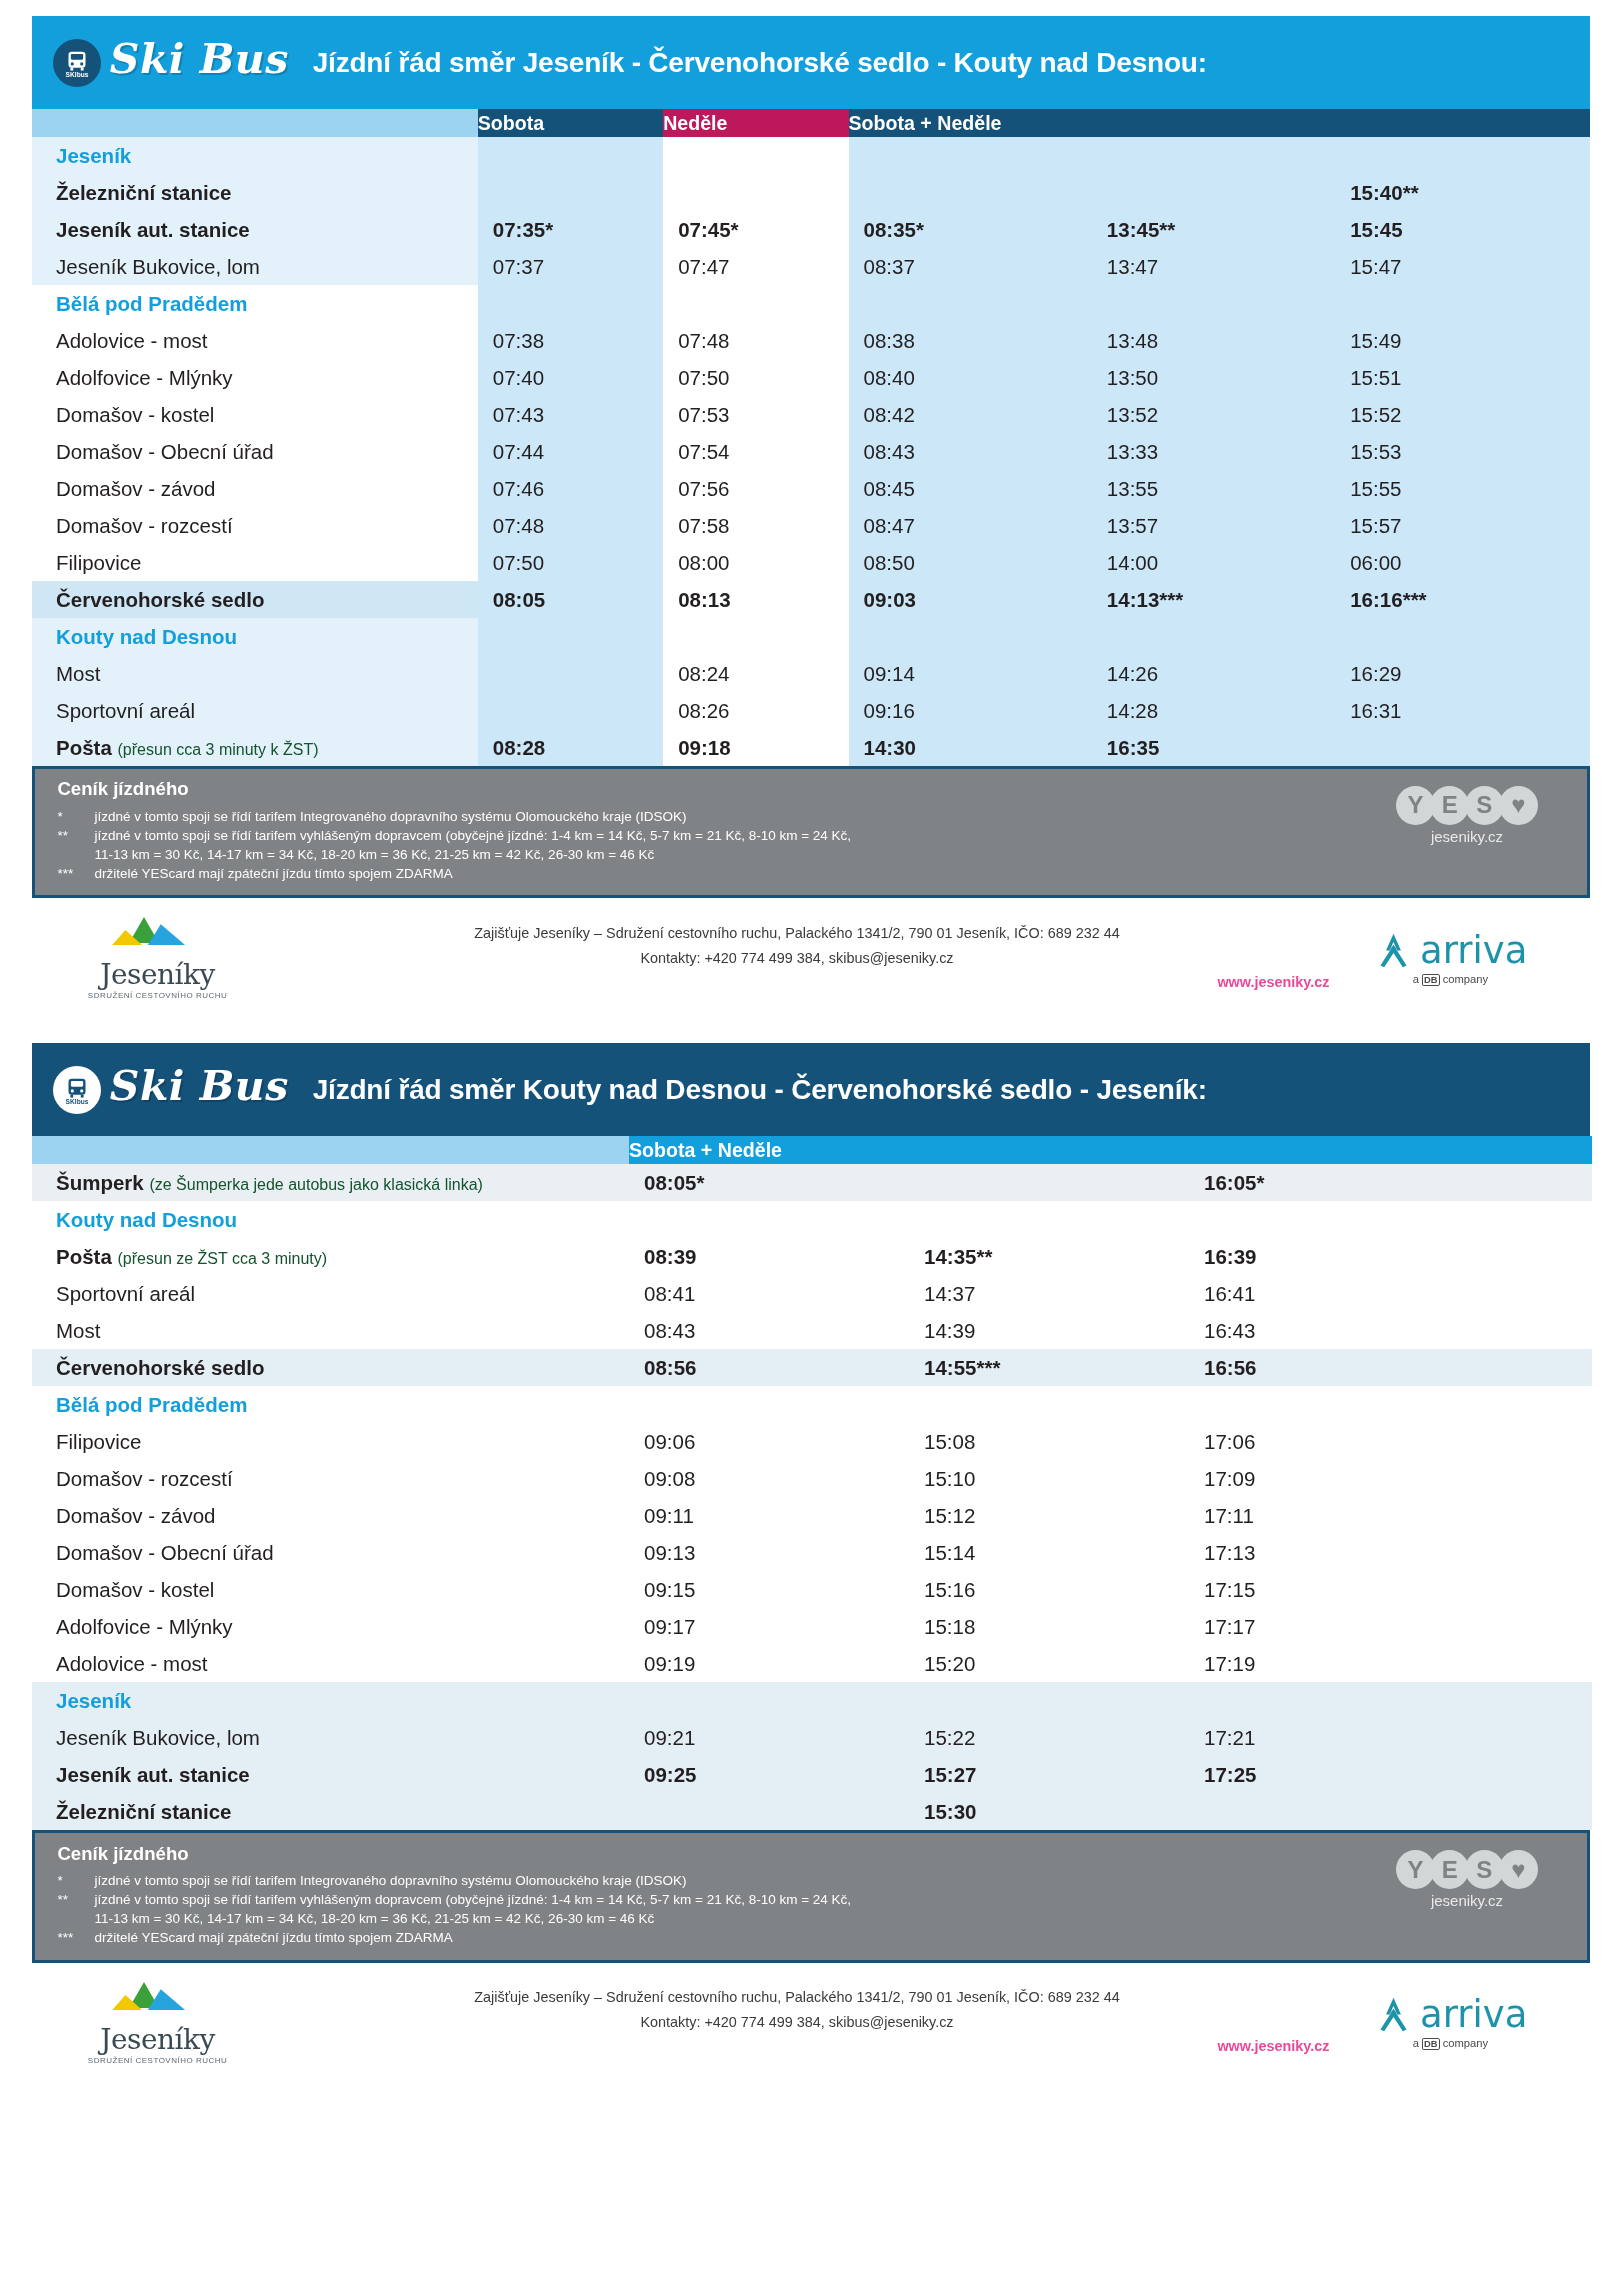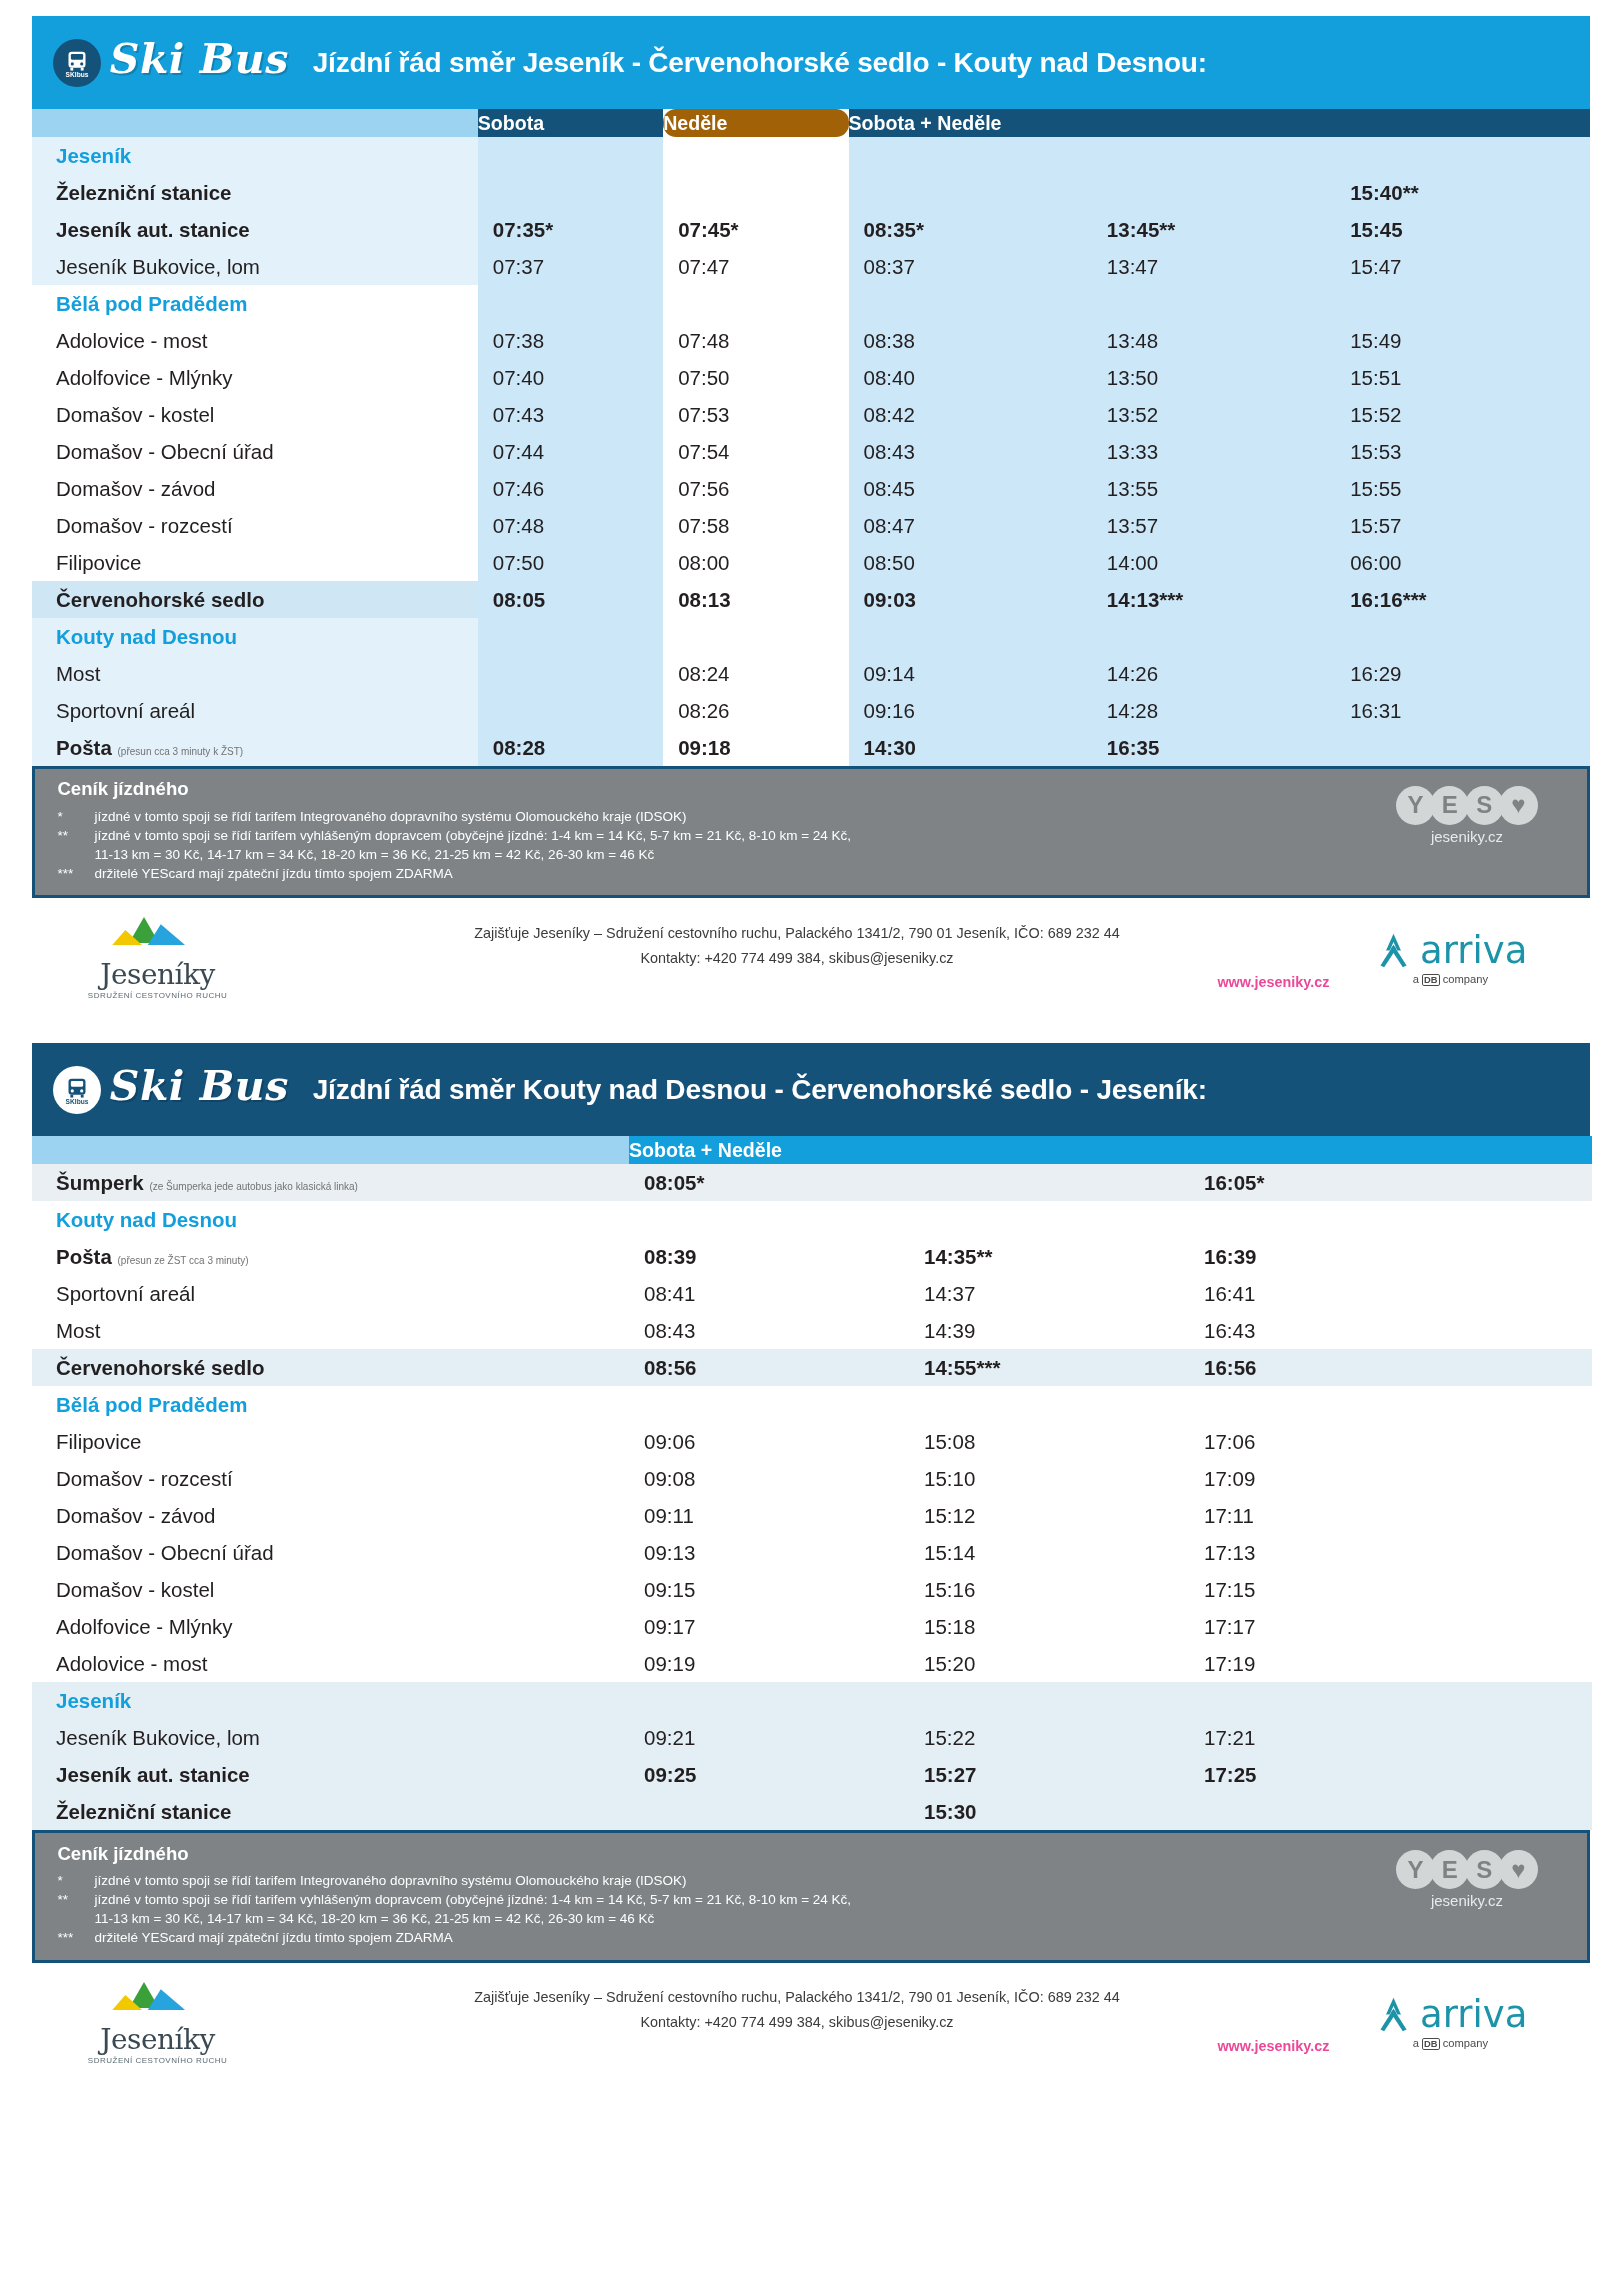--- a/index.html
+++ b/index.html
@@ -52,32 +52,32 @@
   
   table.tt{border-collapse:collapse;width:100%;table-layout:fixed;}
   table.tt td,table.tt th{padding:0;vertical-align:middle;}
   .col-stop{width:392px;}
   .c1{width:163px;} .c2{width:163px;} .c3{width:214px;} .c4{width:214px;} .c5{width:224px;}
 
   
   .thead td{height:28px;font-size:19.6px;font-weight:bold;color:#ffffff;padding-left:15px;}
   .th-empty{background:#9bd3f0;}
   .th-sob{background:#14527a;}
-  .th-ned{background:#a16207;border-radius:13px;}
+  .th-ned{background:#be185d;}
   .th-both{background:#14527a;}
   .th-both2{background:#139fdb;}
 
   
   .tt td.stop{
     padding-left:24px;font-size:20.5px;color:#231f20;height:37px;white-space:nowrap;
   }
   .tt td.time{font-size:20.5px;color:#231f20;padding-left:15px;white-space:nowrap;height:37px;}
   .b{font-weight:bold;}
   .grp{color:#139fdb;font-weight:bold;font-size:20.5px;}
-  .sub{font-size:10px;font-weight:normal;color:#737373;}
+  .sub{font-size:16px;font-weight:normal;color:#14532d;}
   .bandA{background:#cbe7f8;} 
   .bandB{background:#ffffff;}
   .bandC{background:#cbe7f8;}
 
   
   .cenik{
     background:#7f8386;
     border:3.7px solid #14527a;
     box-sizing:border-box;
     display:flex;align-items:flex-start;

